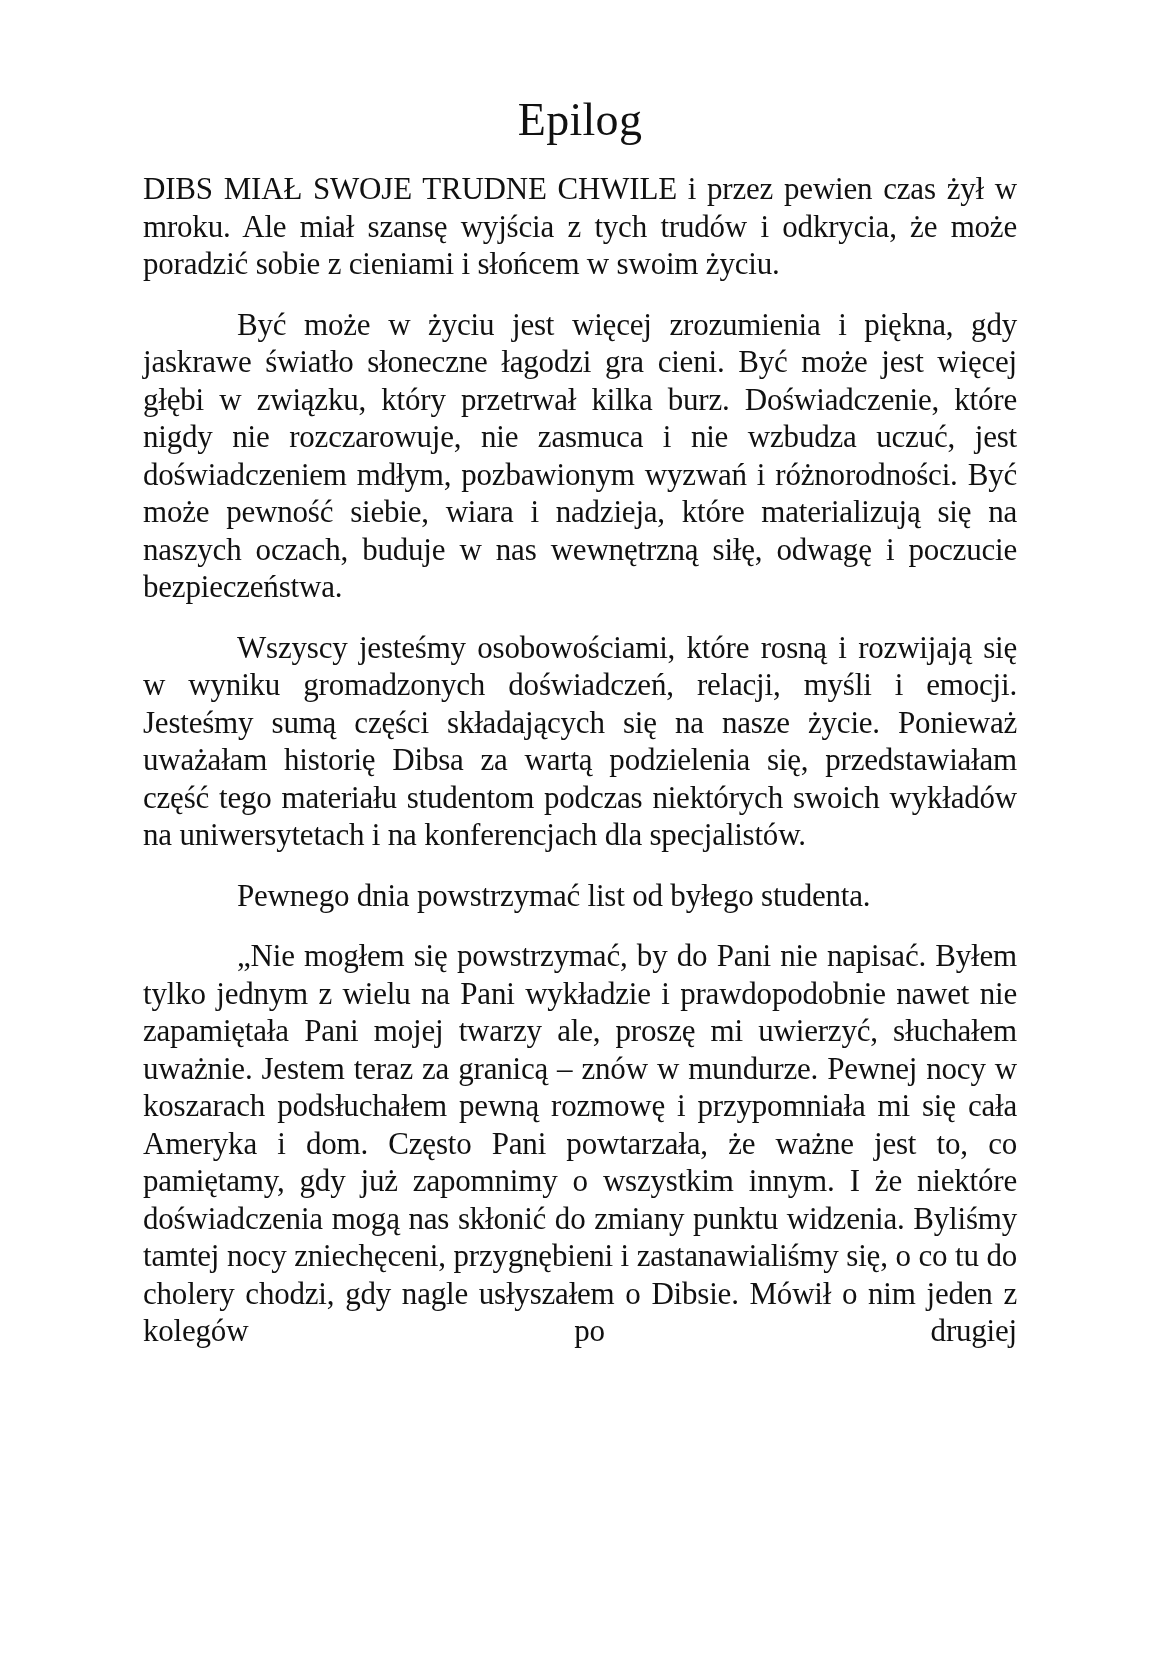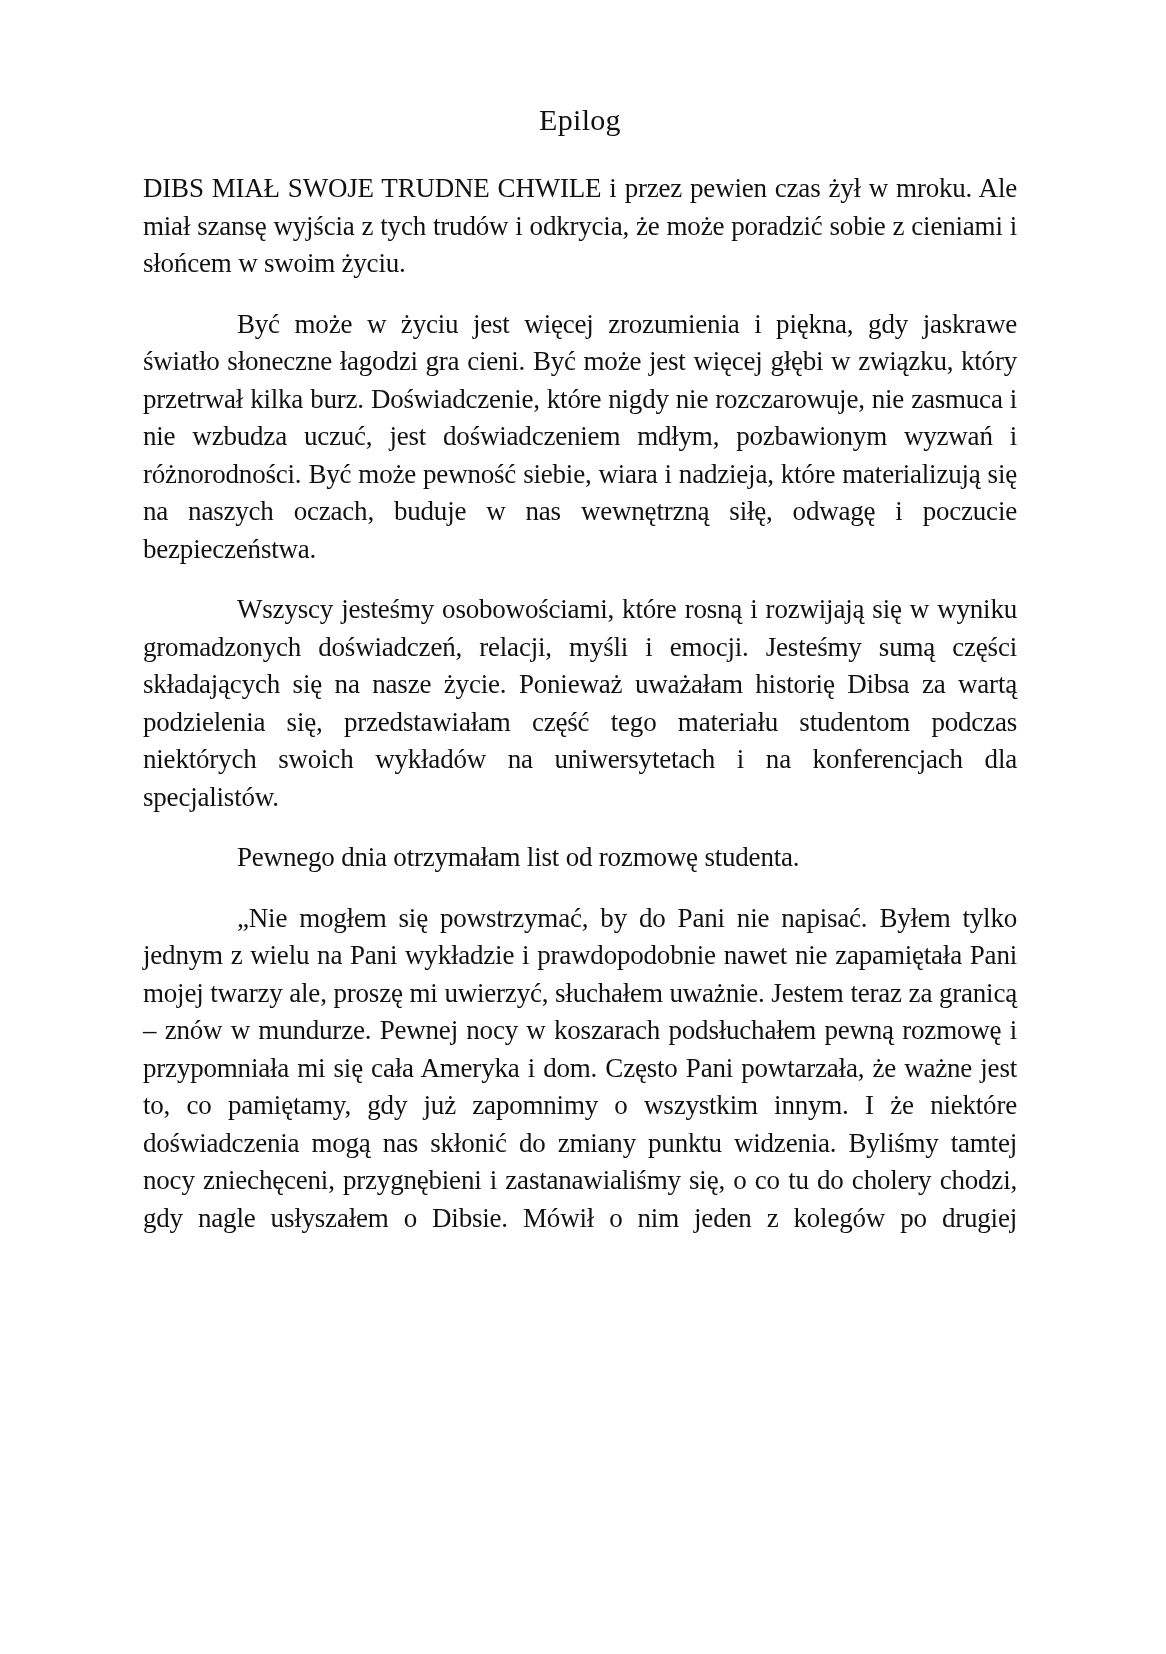--- a/index.html
+++ b/index.html
@@ -16,28 +16,28 @@
       font-family: "Liberation Serif", "DejaVu Serif", serif;
     }
     .page {
       position: absolute;
       left: 143px;
       top: 92px;
       width: 874px;
     }
     .title {
       text-align: center;
-      font-size: 30px;
+      font-size: 46px;
       font-weight: normal;
       line-height: 56px;
       margin: 0 0 22px 0;
       letter-spacing: 0.3px;
     }
     .para {
-      font-size: 27px;
+      font-size: 31px;
       line-height: 37.5px;
       text-align: justify;
       text-align-last: left;
       margin: 0 0 23px 0;
       letter-spacing: -0.2px;
     }
     .para.indent {
       text-indent: 94px;
     }
     .para.first {
@@ -56,16 +56,16 @@
 
 <div class="page">
   <h1 class="title">Epilog</h1>
 
   <p class="para first"><span class="smallcaps">DIBS MIAŁ SWOJE TRUDNE CHWILE</span><span> i przez pewien czas żył w mroku. Ale miał szansę  wyjścia z tych trudów i odkrycia, że może poradzić sobie z cieniami i słońcem w swoim życiu.</span></p>
 
   <p class="para indent">Być może w życiu jest więcej zrozumienia i piękna, gdy jaskrawe światło słoneczne łagodzi gra cieni. Być może jest więcej głębi w związku, który przetrwał kilka burz. Doświadczenie, które nigdy nie rozczarowuje, nie zasmuca i nie wzbudza uczuć, jest doświadczeniem mdłym, pozbawionym wyzwań i różnorodności. Być może pewność siebie, wiara i nadzieja, które materializują się na naszych oczach, buduje w nas wewnętrzną siłę, odwagę i poczucie bezpieczeństwa.</p>
 
   <p class="para indent">Wszyscy jesteśmy osobowościami, które rosną i rozwijają się w wyniku gromadzonych doświadczeń, relacji, myśli i emocji. Jesteśmy sumą części składających się na nasze życie. Ponieważ uważałam historię Dibsa za wartą podzielenia się, przedstawiałam część tego materiału studentom podczas niektórych swoich wykładów na uniwersytetach i na konferencjach dla specjalistów.</p>
 
-  <p class="para indent">Pewnego dnia otrzymałam list od rozmowę studenta.</p>
+  <p class="para indent">Pewnego dnia powstrzymać list od byłego studenta.</p>
 
   <p class="para indent last">„Nie mogłem się powstrzymać, by do Pani nie napisać. Byłem tylko jednym z wielu na Pani wykładzie i prawdopodobnie nawet nie zapamiętała Pani mojej twarzy ale, proszę mi uwierzyć, słuchałem uważnie. Jestem teraz za granicą – znów w mundurze. Pewnej nocy w koszarach podsłuchałem pewną rozmowę i przypomniała mi się cała Ameryka i dom. Często Pani powtarzała, że ważne jest to, co pamiętamy, gdy już zapomnimy o wszystkim innym. I że niektóre doświadczenia mogą nas skłonić do zmiany punktu widzenia. Byliśmy tamtej nocy zniechęceni, przygnębieni i zastanawialiśmy się, o co tu do cholery chodzi, gdy nagle usłyszałem o Dibsie. Mówił o nim jeden z kolegów po drugiej</p>
 </div>
 
 </body></html>

